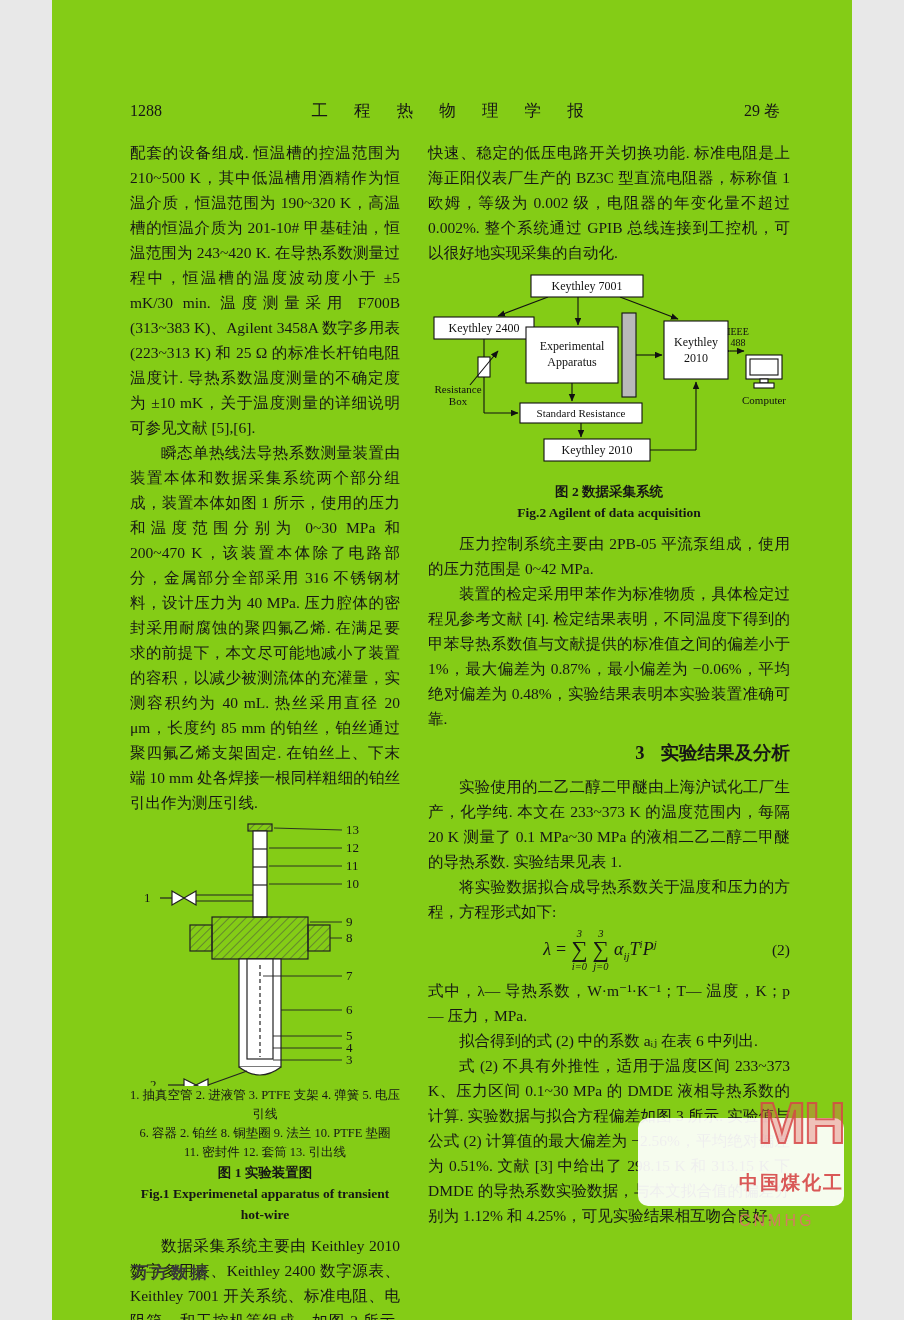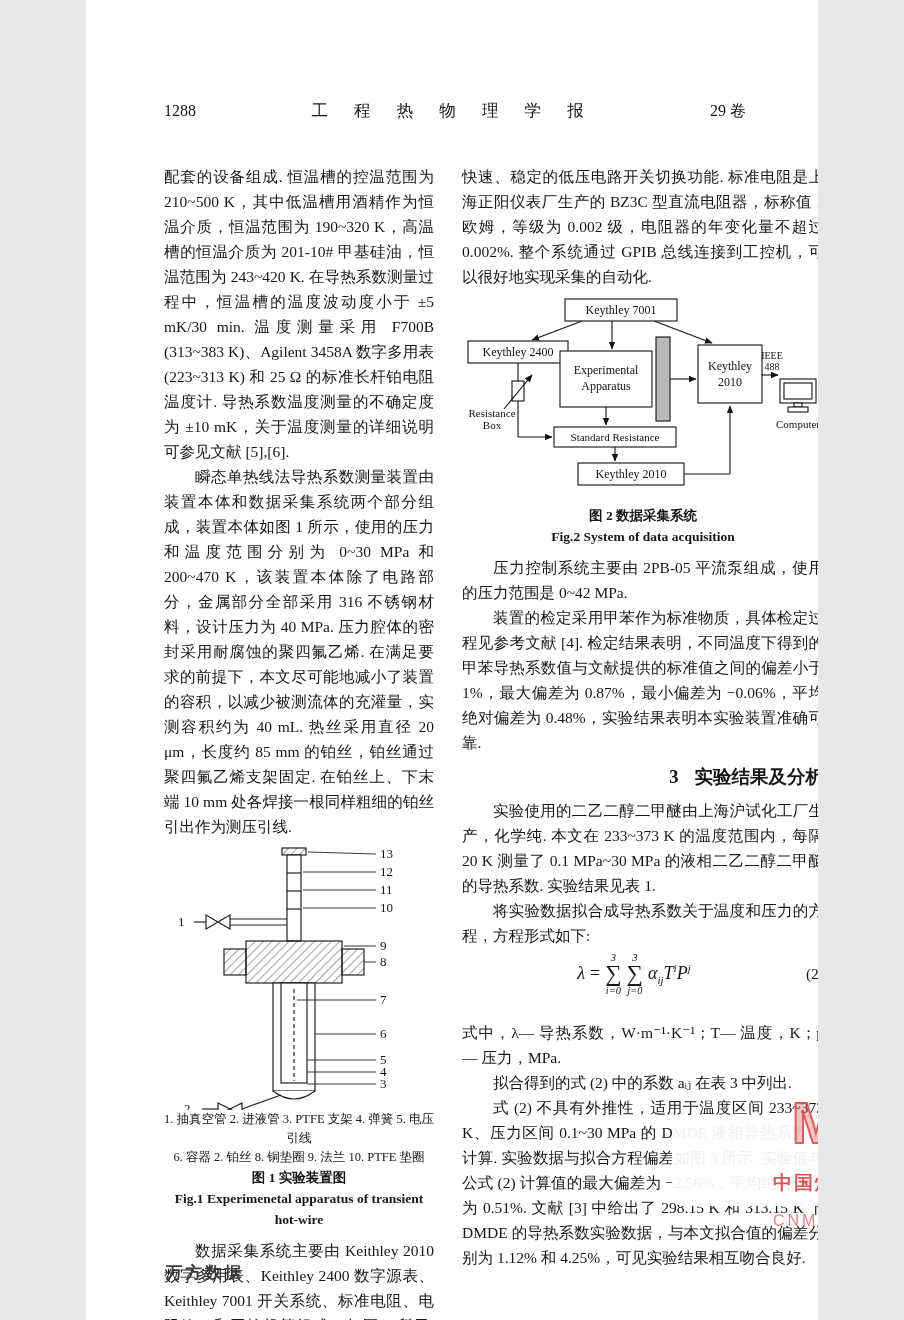--- a/index.html
+++ b/index.html
@@ -1,34 +1,34 @@
 <!DOCTYPE html>
 <html><head>
 <meta charset="utf-8">
 <style>
   * { margin:0; padding:0; box-sizing:border-box; }
   html,body { background:#e8e8e8; }
   body { font-family:"Liberation Serif","DejaVu Serif",serif; }
   .page {
-    position:relative; width:732px; height:1320px; margin:0 auto;
-    background:#ffffff; color:#161616; overflow:hidden;
+    position:relative; width:800px; height:1320px; margin:0 auto;
+    background:#84cc16; color:#161616; overflow:hidden;
   }
   .page-header {
     position:absolute; top:100px; left:78px; right:72px;
     display:flex; justify-content:space-between; align-items:baseline;
     font-size:16px;
   }
   .journal-title { letter-spacing:11px; font-size:16.5px; }
   .columns {
     position:absolute; top:140px; left:78px; right:68px;
     display:flex; gap:28px;
   }
   .col { width:365px; font-size:15.5px; line-height:25px; text-align:justify; }
   .col p { text-indent:2em; }
-  .col p.noindent { text-indent:0;margin-top:24px; }
+  .col p.noindent { text-indent:0; }
 
   
   figure { margin:6px 0 8px; text-align:center; }
   .fig-legend { font-size:12.5px; line-height:19px; text-align:center; }
   .fig-caption { font-size:13.5px; line-height:21px; font-weight:bold; text-align:center; }
   svg { display:block; margin:0 auto; }
   svg text { font-family:"Liberation Serif","DejaVu Serif",serif; }
 
   
   .sec { font-size:18.5px; font-weight:bold; margin:10px 0 8px; text-align:right; }
@@ -146,20 +146,21 @@
             <text x="216" y="105">9</text>
             <text x="216" y="67">10</text>
             <text x="216" y="49">11</text>
             <text x="216" y="31">12</text>
             <text x="216" y="13">13</text>
           </g>
         </svg>
         <div class="fig-legend">
           <div>1. 抽真空管 2. 进液管 3. PTFE 支架 4. 弹簧 5. 电压引线</div>
           <div>6. 容器 2. 铂丝 8. 铜垫圈 9. 法兰 10. PTFE 垫圈</div>
+          <div>11. 密封件 12. 套筒 13. 引出线</div>
         </div>
         <div class="fig-caption">图 1 实验装置图</div>
         <div class="fig-caption">Fig.1 Experimenetal apparatus of transient hot-wire</div>
       </figure>
 
       <p>数据采集系统主要由 Keithley 2010 数字多用表、Keithley 2400 数字源表、Keithley 7001 开关系统、标准电阻、电阻箱、和工控机等组成，如图 2 所示. 两个 Keithley 2010 数字多用表，一个用来测量标准电阻两端的电压，从而可以得到通过热丝的电流；另一个用来测量热丝两端电压. Keithley 2400 数字源表可提供稳定的电压源，同时可以通过计算机直接调节电压大小. Keithley 7001 开关系统提供</p>
     </div>
 
     <div class="col">
       <p class="noindent">快速、稳定的低压电路开关切换功能. 标准电阻是上海正阳仪表厂生产的 BZ3C 型直流电阻器，标称值 1 欧姆，等级为 0.002 级，电阻器的年变化量不超过 0.002%. 整个系统通过 GPIB 总线连接到工控机，可以很好地实现采集的自动化.</p>
@@ -213,21 +214,21 @@
             <text x="153" y="146" font-size="11">Standard Resistance</text>
             <text x="169" y="183">Keythley 2010</text>
             <text x="30" y="122" font-size="11">Resistance</text>
             <text x="30" y="134" font-size="11">Box</text>
             <text x="310" y="64" font-size="10">IEEE</text>
             <text x="310" y="75" font-size="10">488</text>
             <text x="336" y="133" font-size="11">Computer</text>
           </g>
         </svg>
         <div class="fig-caption">图 2 数据采集系统</div>
-        <div class="fig-caption">Fig.2 System of data acquisition</div>
+        <div class="fig-caption">Fig.2 Agilent of data acquisition</div>
       </figure>
 
       <p>压力控制系统主要由 2PB-05 平流泵组成，使用的压力范围是 0~42 MPa.</p>
       <p>装置的检定采用甲苯作为标准物质，具体检定过程见参考文献 [4]. 检定结果表明，不同温度下得到的甲苯导热系数值与文献提供的标准值之间的偏差小于 1%，最大偏差为 0.87%，最小偏差为 −0.06%，平均绝对偏差为 0.48%，实验结果表明本实验装置准确可靠.</p>
 
       <div class="sec">
         <span class="sec-num">3</span><span>实验结果及分析</span>
       </div>
 
       <p>实验使用的二乙二醇二甲醚由上海沪试化工厂生产，化学纯. 本文在 233~373 K 的温度范围内，每隔 20 K 测量了 0.1 MPa~30 MPa 的液相二乙二醇二甲醚的导热系数. 实验结果见表 1.</p>
@@ -246,21 +247,21 @@
             <span class="lim">3</span>
             <span class="sigma">∑</span>
             <span class="lim">j=0</span>
           </span>
           <span class="eq-term"><span class="eq-var">α</span><sub>ij</sub><span class="eq-var">T</span><sup>i</sup><span class="eq-var">P</span><sup>j</sup></span>
         </span>
         <span class="eq-num">(2)</span>
       </div>
 
       <p class="noindent">式中，λ— 导热系数，W·m⁻¹·K⁻¹；T— 温度，K；p— 压力，MPa.</p>
-      <p>拟合得到的式 (2) 中的系数 aᵢⱼ 在表 3 中列出.</p>
+      <p>拟合得到的式 (2) 中的系数 aᵢⱼ 在表 6 中列出.</p>
       <p>式 (2) 不具有外推性，适用于温度区间 233~373 K、压力区间 0.1~30 MPa 的 DMDE 液相导热系数的计算. 实验数据与拟合方程偏差如图 3 所示. 实验值与公式 (2) 计算值的最大偏差为 −2.56%，平均绝对偏差为 0.51%. 文献 [3] 中给出了 298.15 K 和 313.15 K 下 DMDE 的导热系数实验数据，与本文拟合值的偏差分别为 1.12% 和 4.25%，可见实验结果相互吻合良好.</p>
     </div>
   </div>
 
   <div class="watermark">
     <span class="wm-logo">MH</span>
     <span class="wm-divider"></span>
     <span class="wm-texts">
       <span class="wm-cn">中国煤化工</span>
       <span class="wm-en">CNMHG</span>

